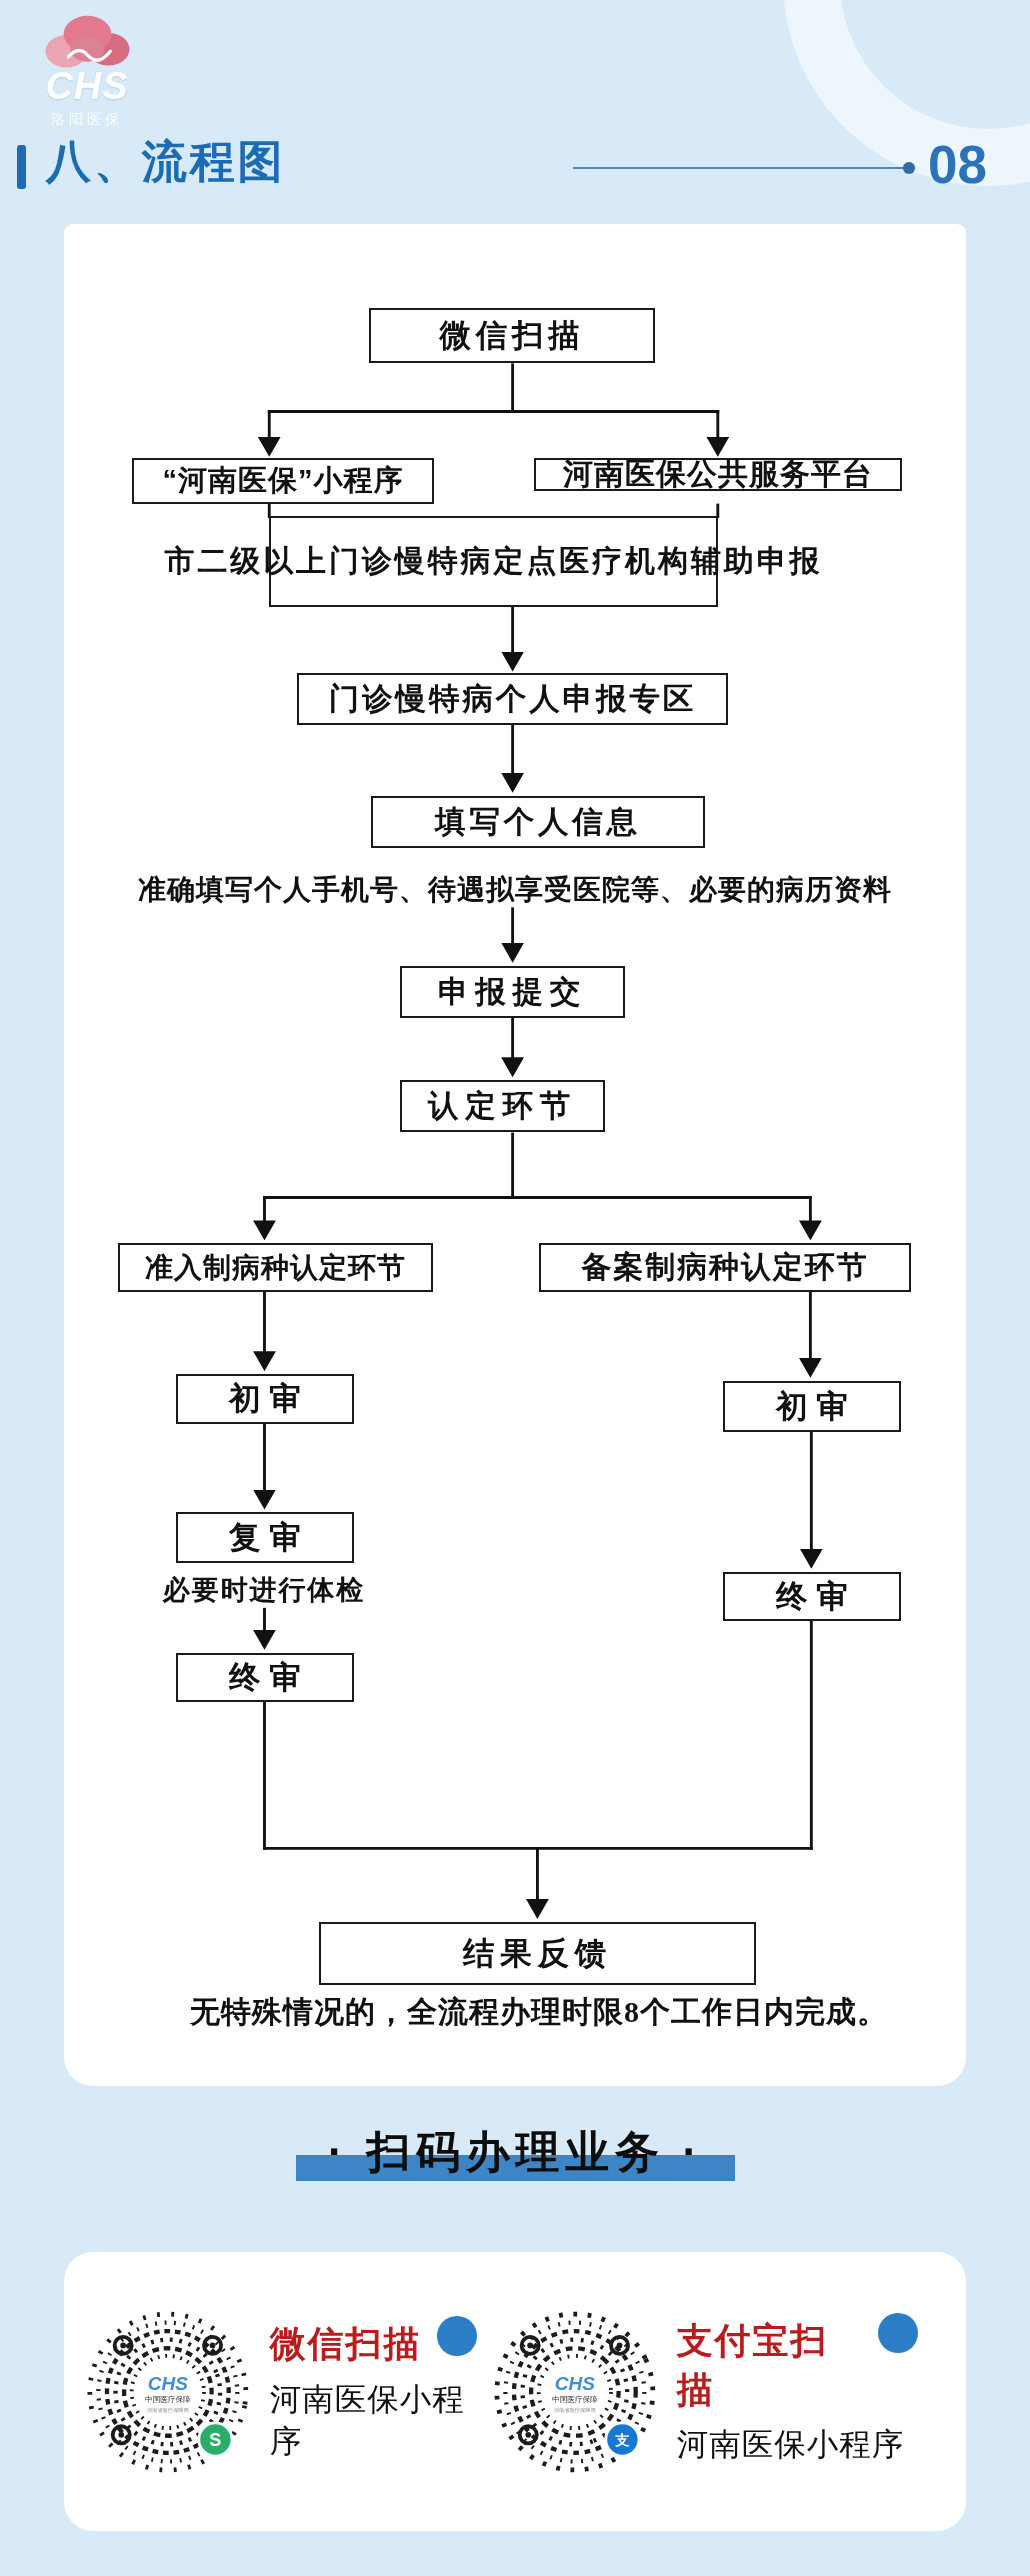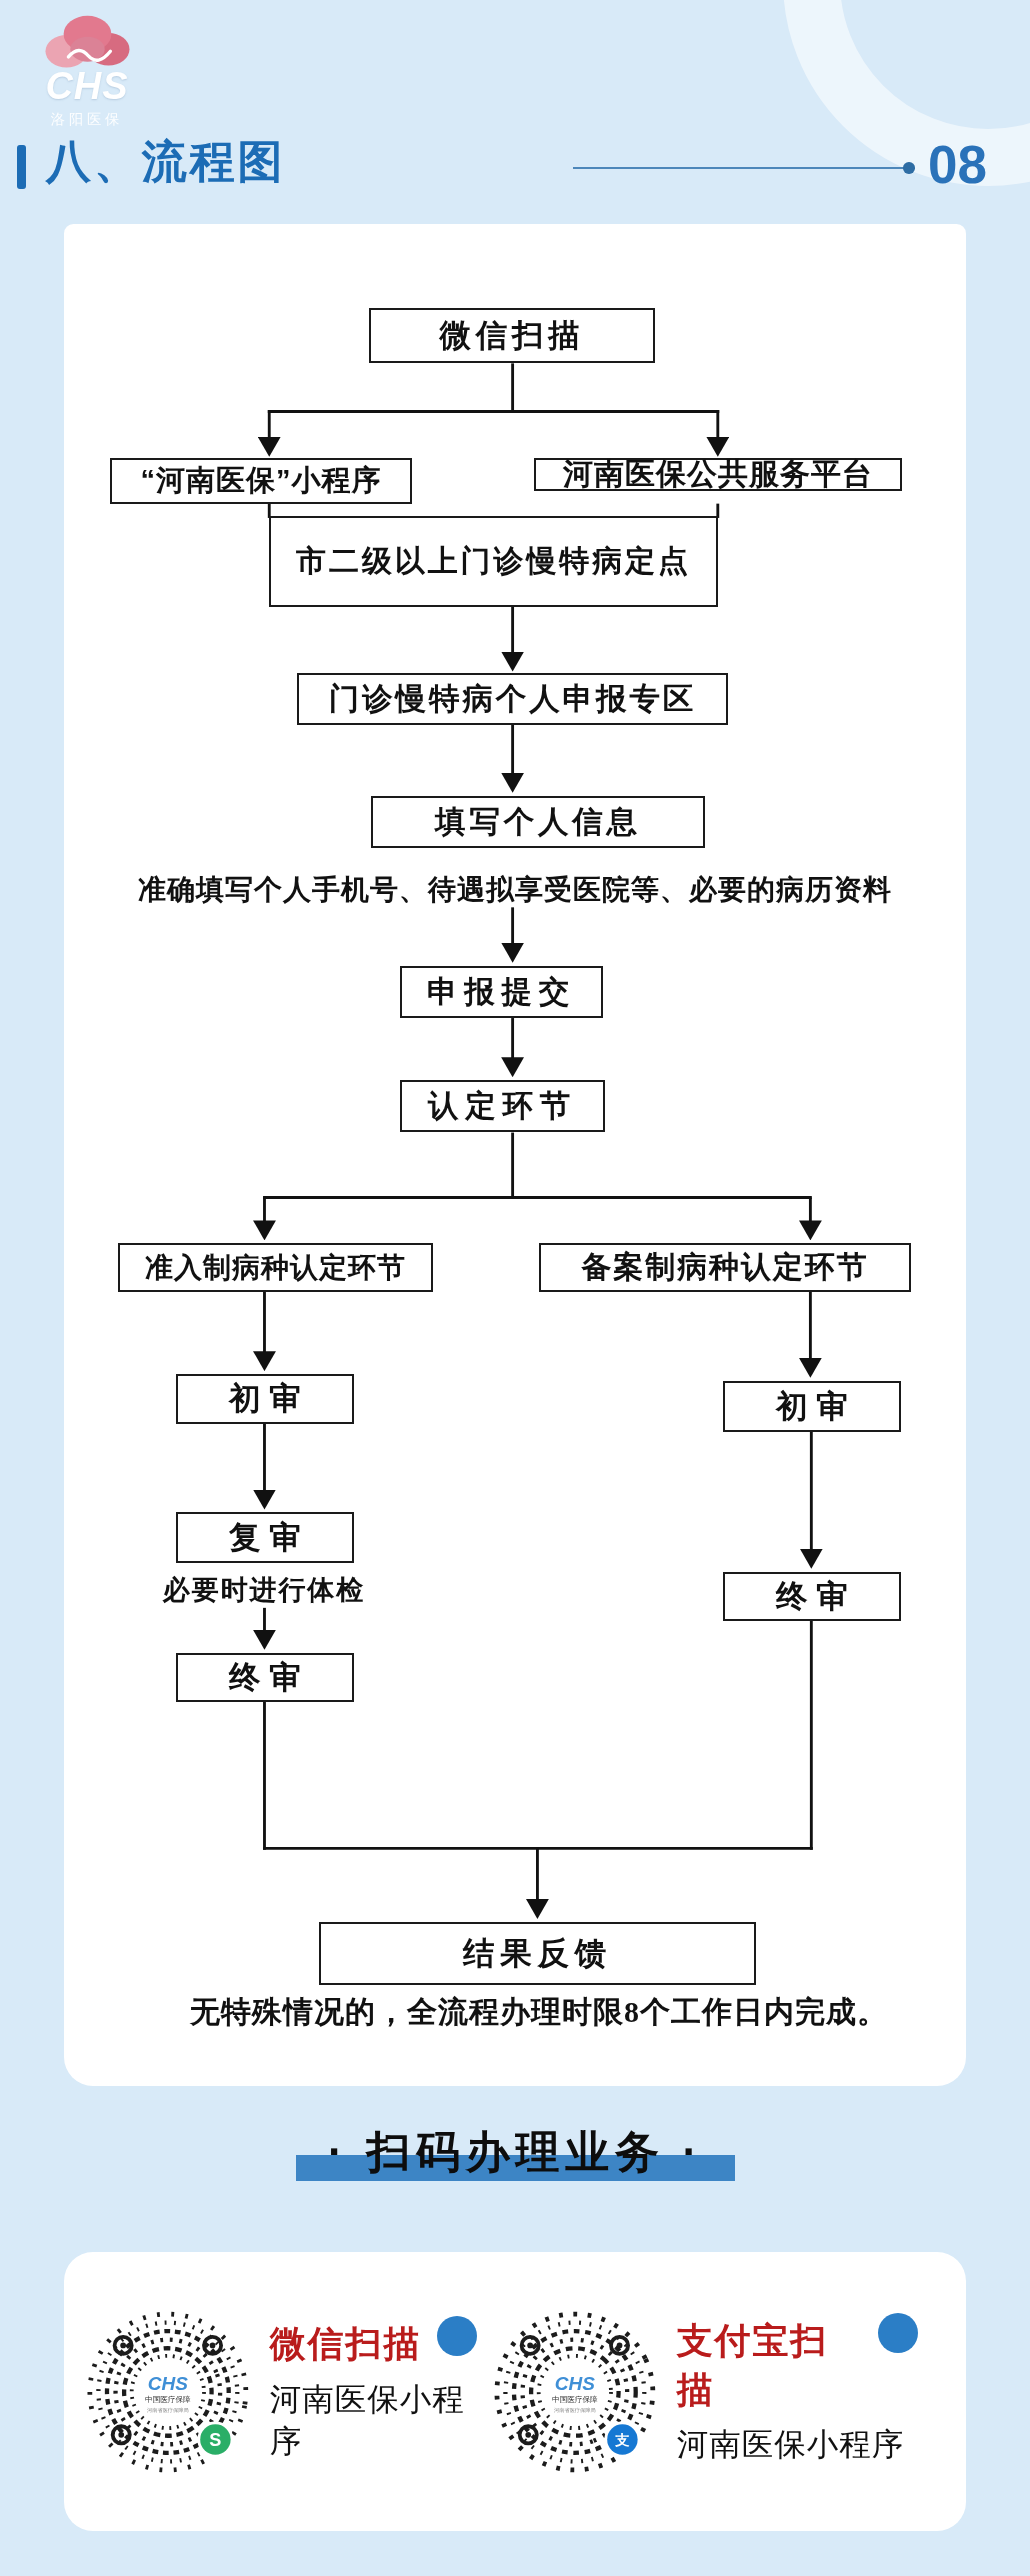--- a/index.html
+++ b/index.html
@@ -109,33 +109,34 @@
         <line x1="782" y1="1119" x2="782" y2="1203" marker-end="url(#ah)"></line>
         <line x1="783" y1="1265" x2="783" y2="1403" marker-end="url(#ah)"></line>
         <line x1="210" y1="1548" x2="210" y2="1703.5"></line>
         <line x1="783" y1="1463" x2="783" y2="1703.5"></line>
         <line x1="208.5" y1="1702" x2="784.5" y2="1702"></line>
         <line x1="496" y1="1702" x2="496" y2="1770" marker-end="url(#ah)"></line>
       </g>
     </svg>
 
     <div class="fbox" style="left:305px;top:84px;width:286px;height:55px;font-size:31.5px;letter-spacing:4.8px;">微信扫描</div>
-    <div class="fbox" style="left:46px;top:234px;width:302px;height:46px;font-size:29px;letter-spacing:1px;">“河南医保”小程序</div>
+    <div class="fbox" style="left:68px;top:234px;width:302px;height:46px;font-size:29px;letter-spacing:1px;">“河南医保”小程序</div>
     <div class="fbox" style="left:470px;top:234px;width:368px;height:33px;font-size:30px;letter-spacing:1px;">河南医保公共服务平台</div>
 
     <div class="fbox kai" style="left:205px;top:292px;width:449px;height:91px;font-size:30px;letter-spacing:2.9px;flex-direction:row;line-height:1.35;">
       <span>市二级以上门诊慢特病定点</span>
+      <span>医疗机构辅助申报</span>
     </div>
 
     <div class="fbox" style="left:233px;top:449px;width:431px;height:52px;font-size:30.5px;letter-spacing:2.9px;">门诊慢特病个人申报专区</div>
     <div class="fbox" style="left:307px;top:572px;width:334px;height:52px;font-size:30.5px;letter-spacing:3.8px;">填写个人信息</div>
 
     <div class="fnote" style="left:0;top:647px;width:902px;font-size:28px;letter-spacing:1px;">准确填写个人手机号、待遇拟享受医院等、必要的病历资料</div>
 
-    <div class="fbox" style="left:336px;top:742px;width:203px;height:52px;font-size:30.5px;letter-spacing:6.7px;">申报提交</div>
+    <div class="fbox" style="left:336px;top:742px;width:225px;height:52px;font-size:30.5px;letter-spacing:6.7px;">申报提交</div>
     <div class="fbox" style="left:336px;top:856px;width:205px;height:52px;font-size:30.5px;letter-spacing:6.7px;">认定环节</div>
 
     <div class="fbox" style="left:54px;top:1019px;width:315px;height:49px;font-size:28px;letter-spacing:1px;">准入制病种认定环节</div>
     <div class="fbox" style="left:475px;top:1019px;width:372px;height:49px;font-size:30px;letter-spacing:1.9px;">备案制病种认定环节</div>
 
     <div class="fbox" style="left:112px;top:1150px;width:178px;height:50px;font-size:31.5px;">初 审</div>
     <div class="fbox" style="left:112px;top:1288px;width:178px;height:51px;font-size:31.5px;">复 审</div>
     <div class="fnote" style="left:33px;top:1348px;width:334px;font-size:27px;letter-spacing:1.9px;">必要时进行体检</div>
     <div class="fbox" style="left:112px;top:1429px;width:178px;height:49px;font-size:31.5px;">终 审</div>
 

